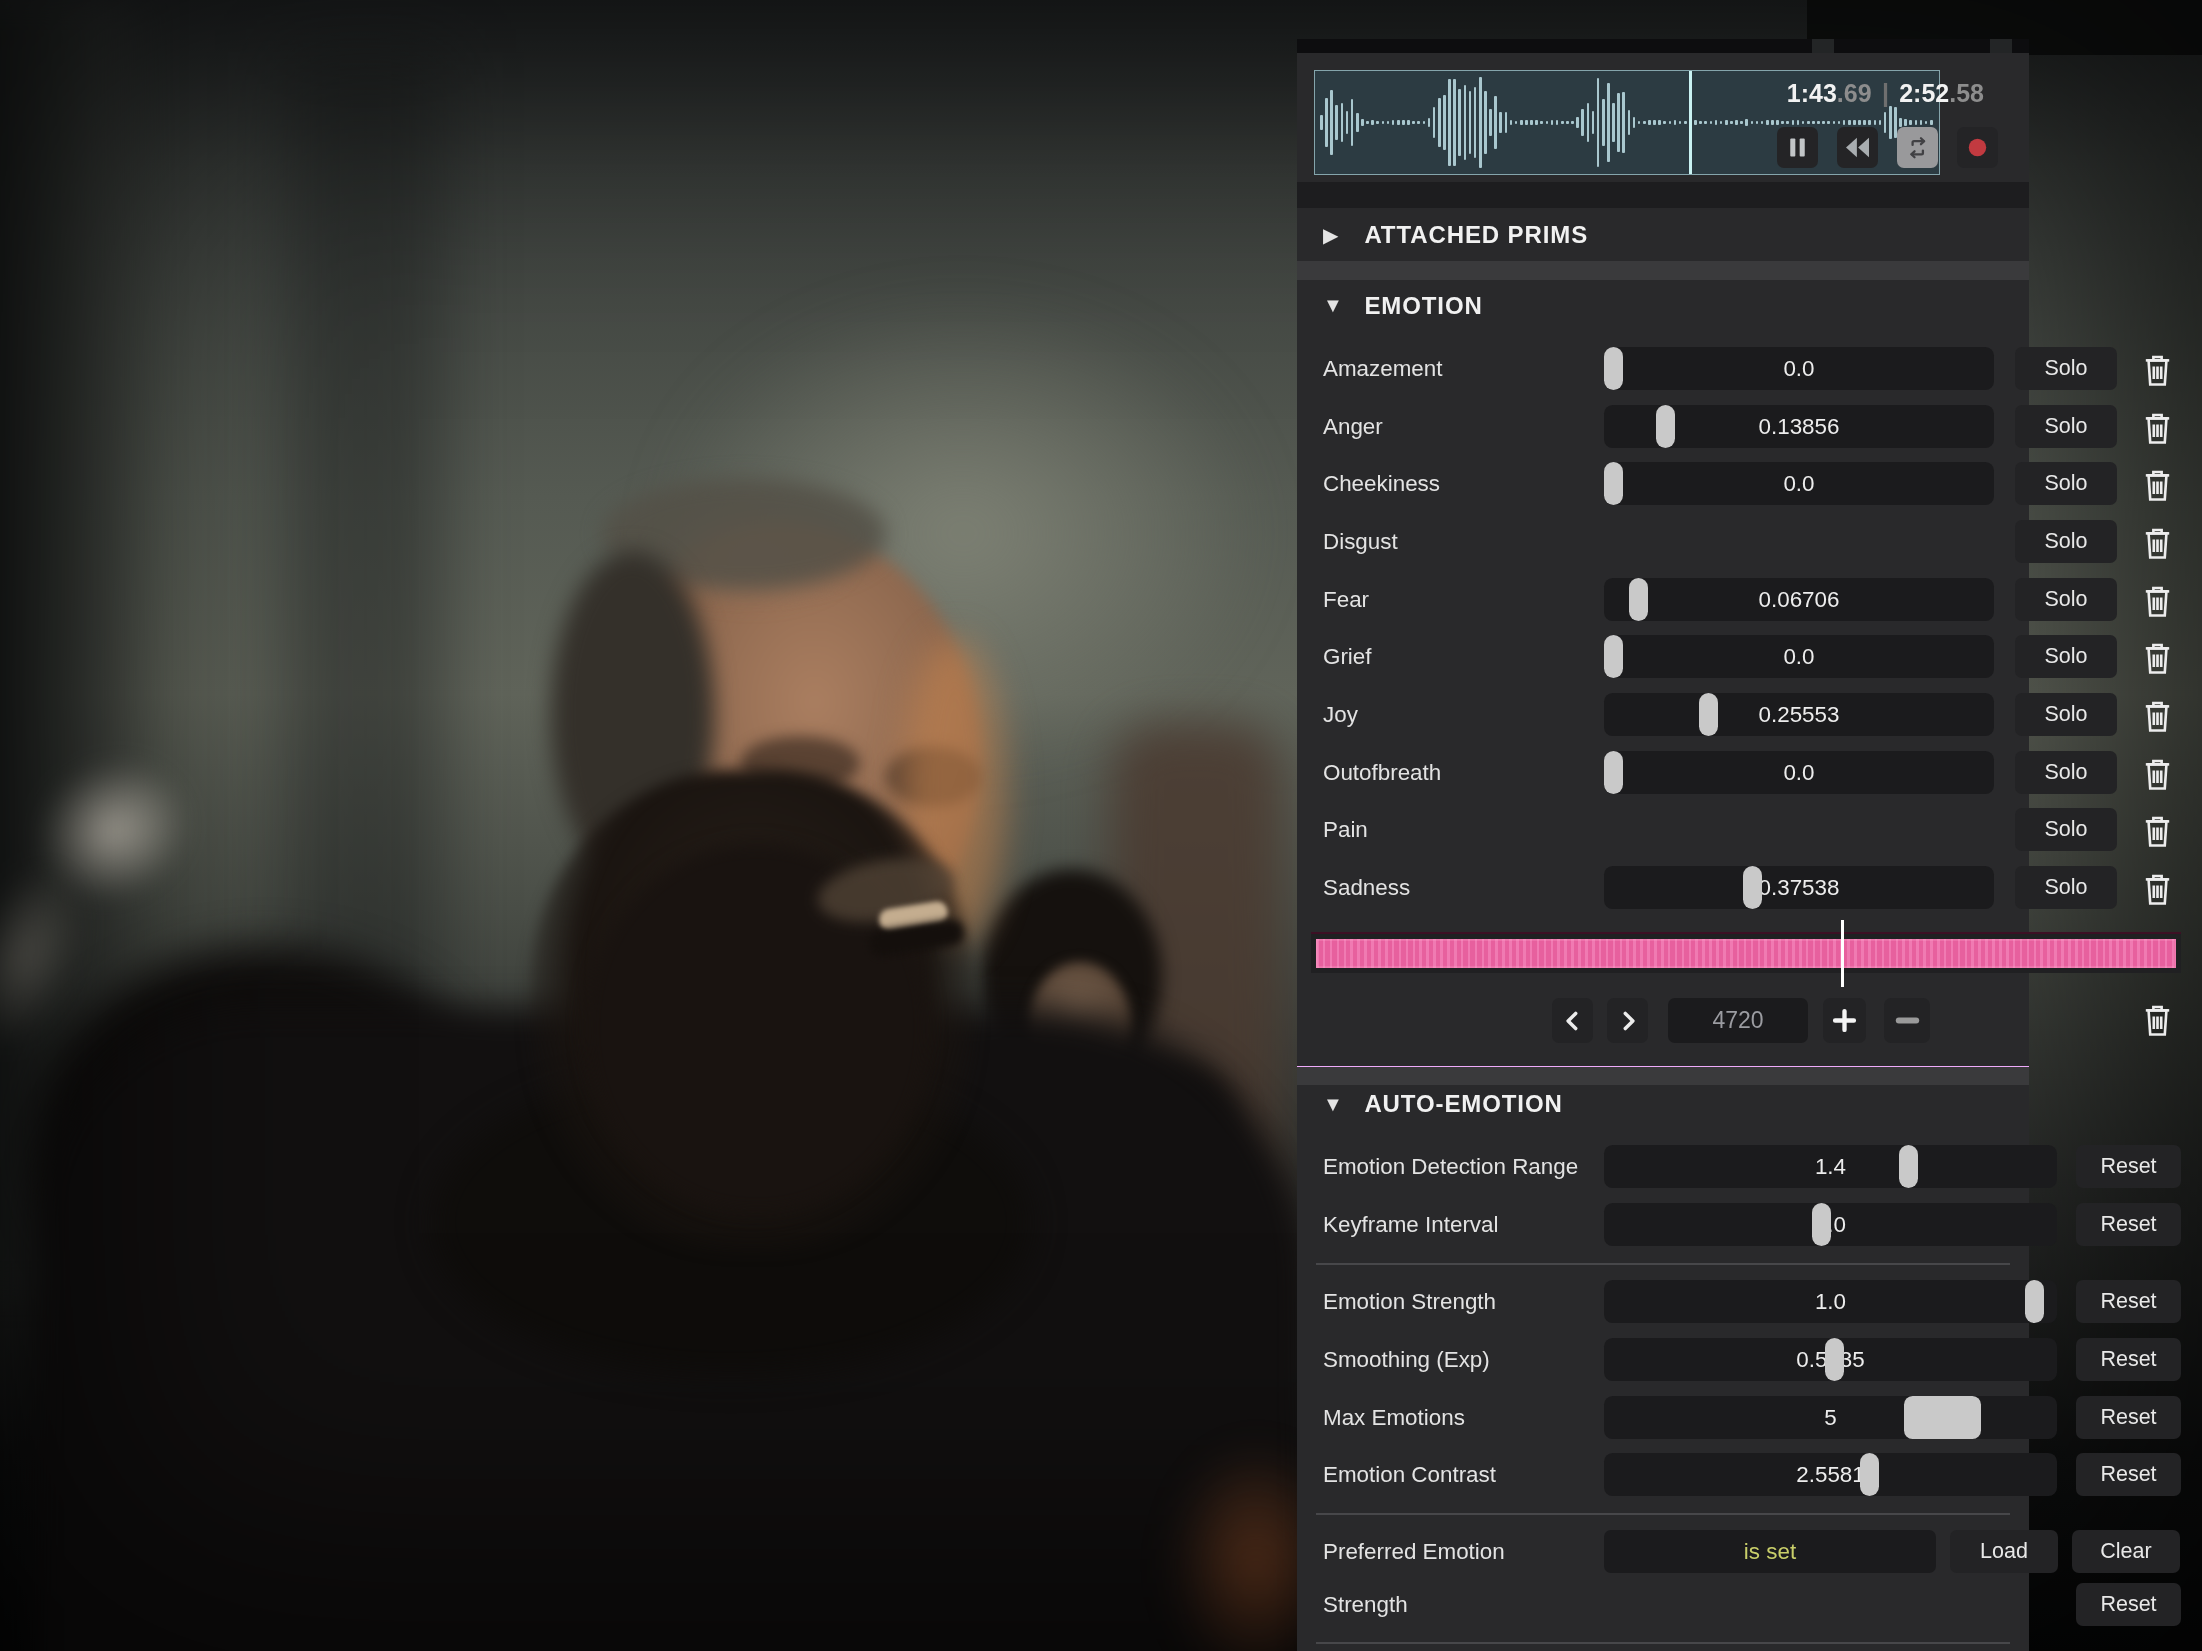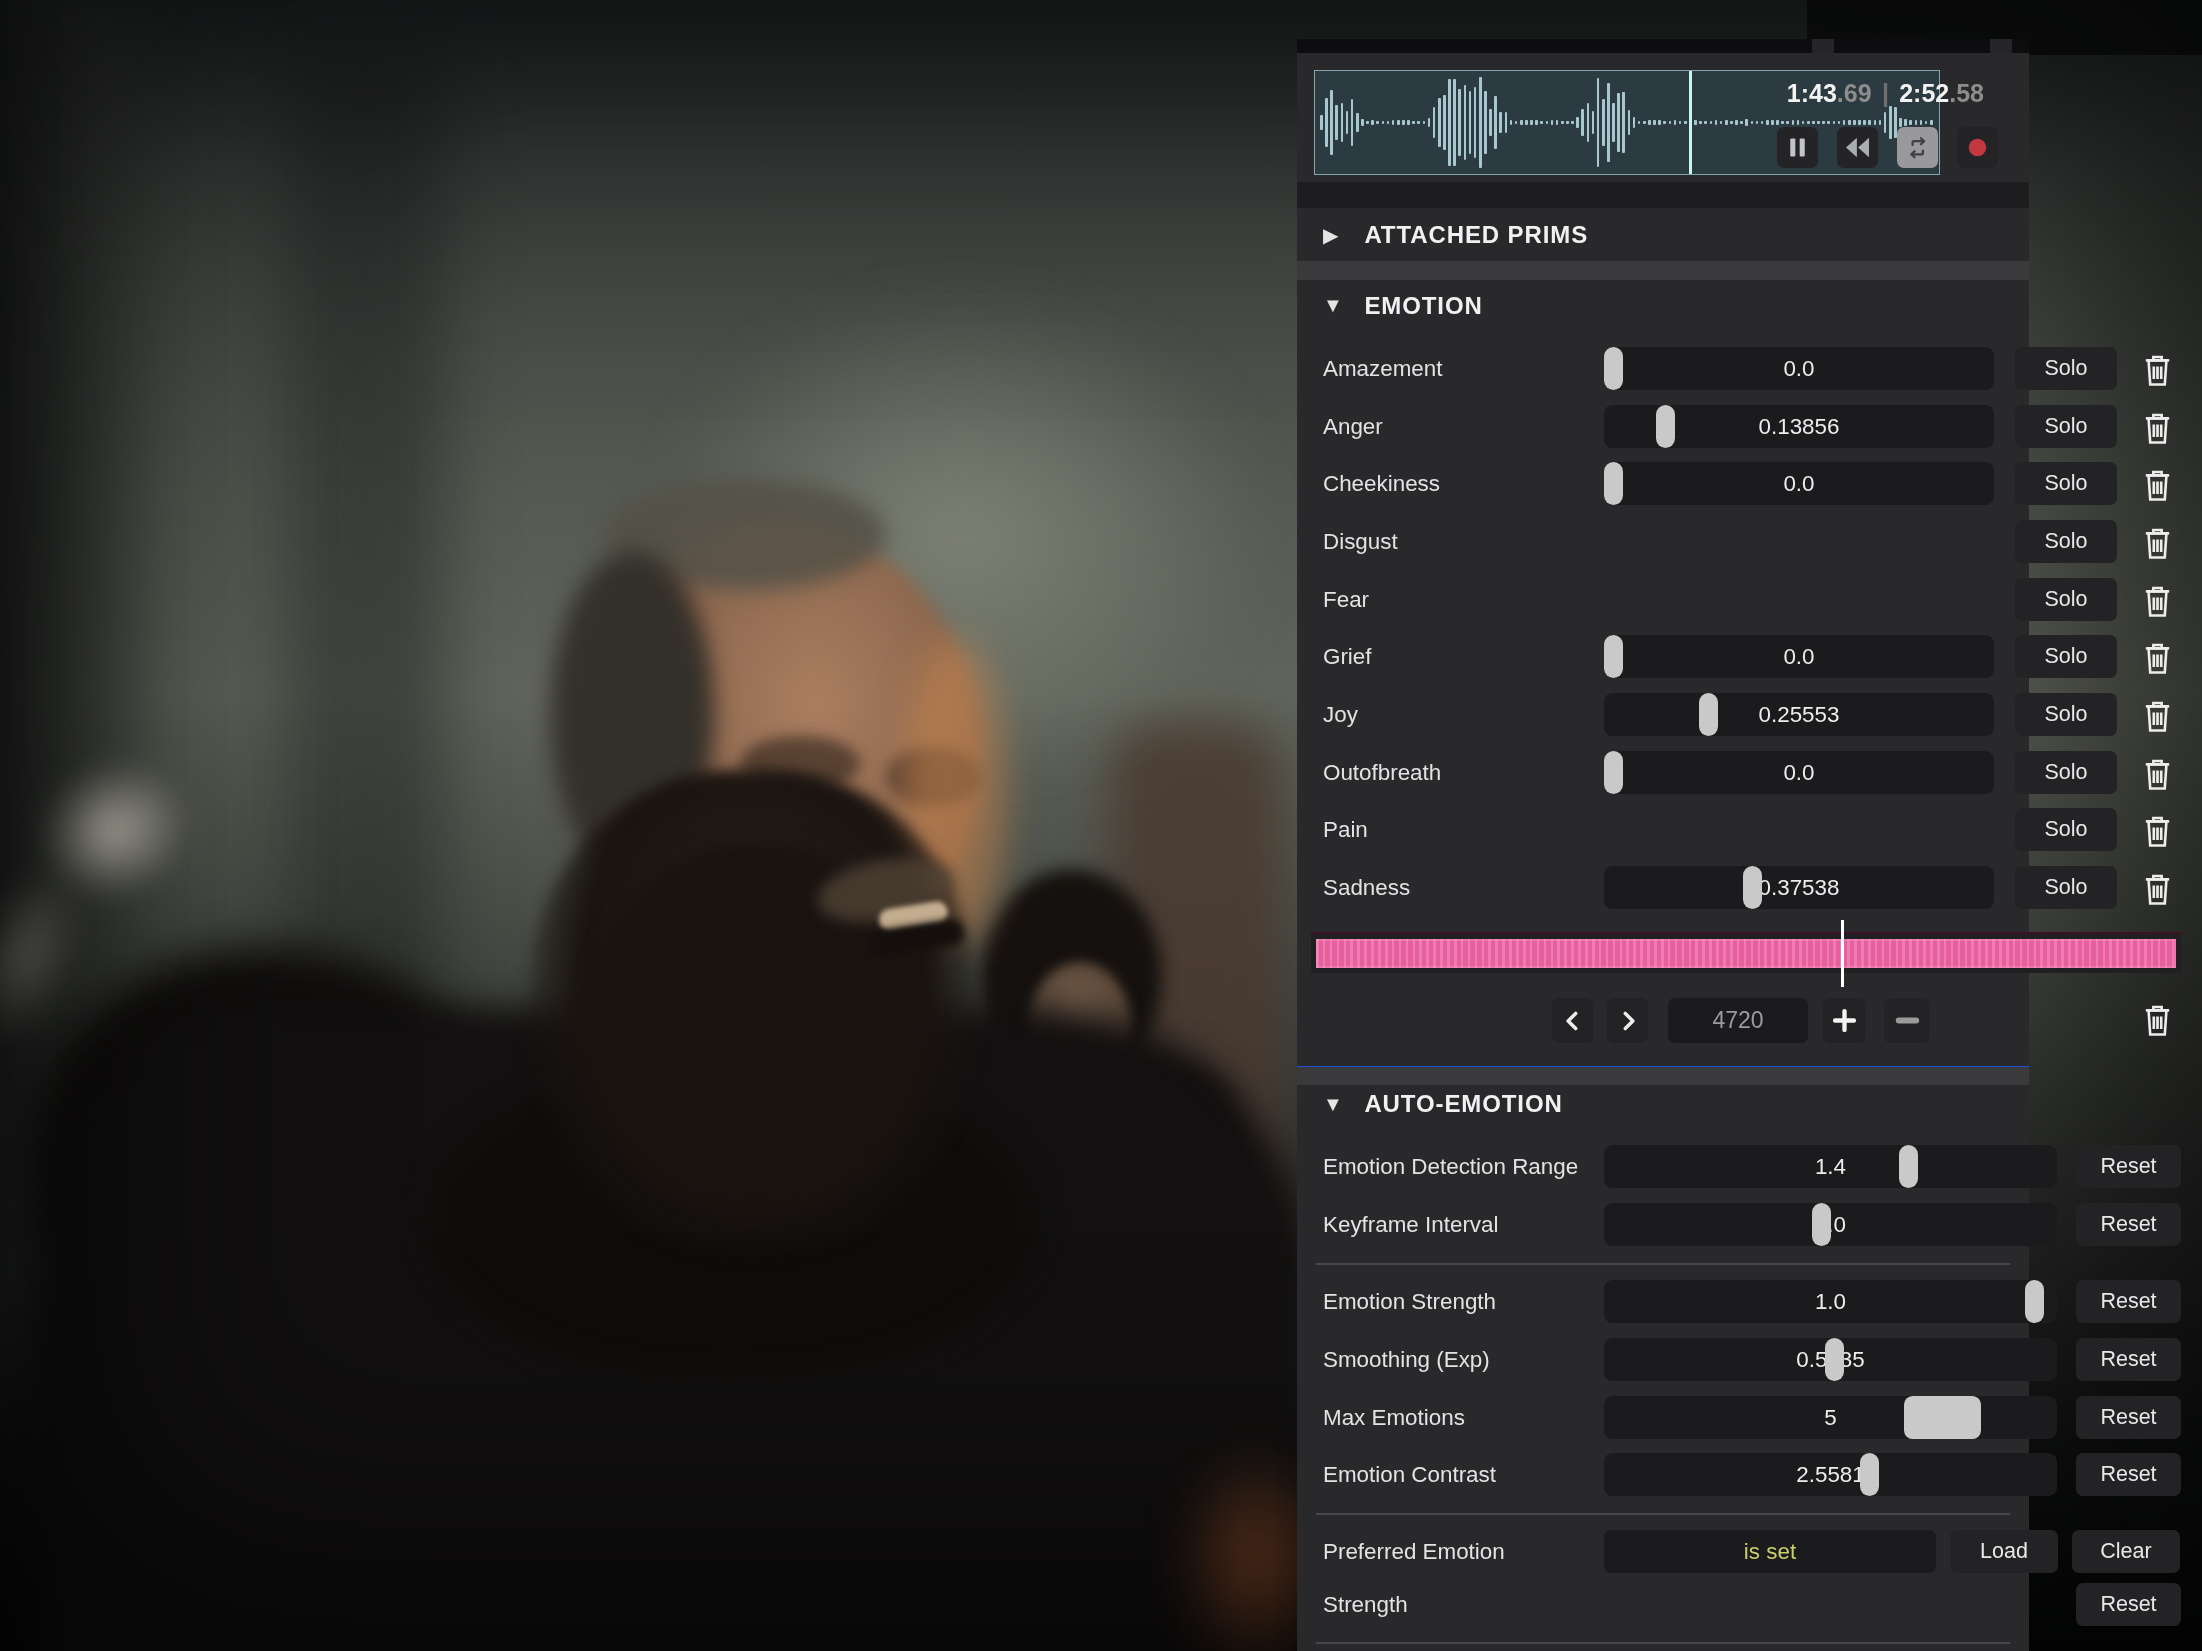--- a/index.html
+++ b/index.html
@@ -43,21 +43,21 @@
   .hero-beard-core{left:585px;top:843px;width:344px;height:370px;border-radius:50%;background:#191310;filter:blur(8.6px);}
   .hero-stache{left:817px;top:860px;width:138px;height:60px;border-radius:50%;background:rgba(80,66,52,.8);filter:blur(6.9px);transform:rotate(-10deg);}
   .hero-mouth{left:879px;top:905px;width:69px;height:22.4px;border-radius:10.3px;background:#c4ad8f;filter:blur(2.6px);transform:rotate(-9deg);}
   .hero-mouth-dark{left:869px;top:925px;width:95px;height:26px;border-radius:12px;background:#140f0c;filter:blur(4.3px);transform:rotate(-9deg);}
   .ember{left:1170px;top:1445px;width:172px;height:241px;border-radius:50%;
     background:radial-gradient(closest-side,rgba(196,104,52,.55),rgba(196,104,52,0));filter:blur(19px);}
   .vignette{inset:0;box-shadow:inset 0 0 293px 112px rgba(0,0,0,.6);}
   .topdark{left:1807px;top:0;width:396px;height:55px;background:#121413;}
 
   
-  .panel{position:absolute;left:1297px;top:53px;width:732px;height:1599px;background:#1d4ed8;text-decoration:underline;}
+  .panel{position:absolute;left:1297px;top:53px;width:732px;height:1599px;background:#f0abfc;text-decoration:underline;}
   .panel *{box-sizing:border-box;}
   .tabs-strip{position:absolute;left:0;top:-13.8px;width:100%;height:15.5px;background:#0d0d0f;}
   .tabs-strip i{position:absolute;top:0;height:100%;width:22.4px;background:#232526;}
 
   .sec{position:absolute;left:0;width:100%;background:#29292b;}
   .sec-transport{top:0;height:129px;}
   .gap-dark{position:absolute;top:129px;left:0;width:100%;height:26px;background:#1d1d1f;}
   .sec-attached{top:155px;height:53px;}
   .gap-light{position:absolute;left:0;width:100%;height:19px;background:#3a3a3c;}
   .g1{top:208px;} .g2{top:1014px;}
@@ -403,20 +403,24 @@
                 <path d="M3.5 6h17"></path>
                 <path d="M9 6V3.5h6V6"></path>
                 <path d="M5.5 6l1.2 17.5h10.6L18.5 6z"></path>
                 <path d="M9.3 10.5v9M12 10.5v9M14.7 10.5v9"></path>
               </svg>
             </span>
           </div>
       </div>
       <div class="e-row" style="top:298px">
         <span class="lbl">Fear</span>
+        <div class="track e-track">
+          <span class="val">0.06706</span>
+          <div class="handle" style="left: calc(6.7% - 1.3px);"></div>
+        </div>
         <div class="btn solo">Solo</div>
         <div class="trash">
             <span>
               <svg width="33" height="36" viewBox="0 0 24 26" fill="none" stroke="#ededed" stroke-width="1.9">
                 <path d="M3.5 6h17"></path>
                 <path d="M9 6V3.5h6V6"></path>
                 <path d="M5.5 6l1.2 17.5h10.6L18.5 6z"></path>
                 <path d="M9.3 10.5v9M12 10.5v9M14.7 10.5v9"></path>
               </svg>
             </span>

